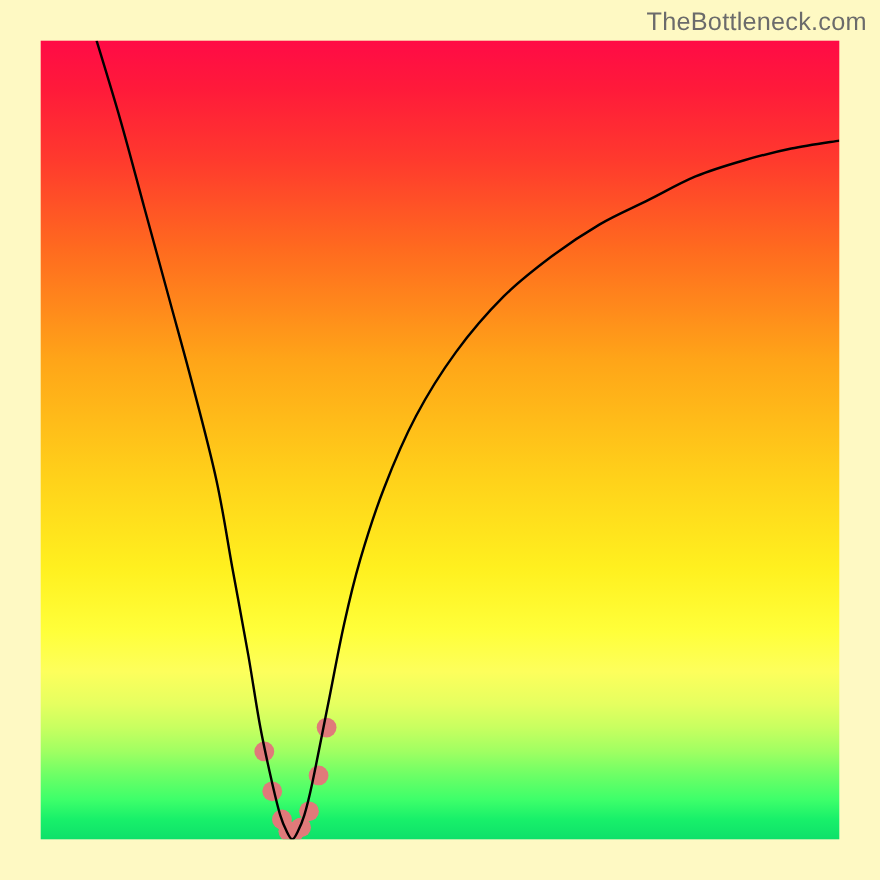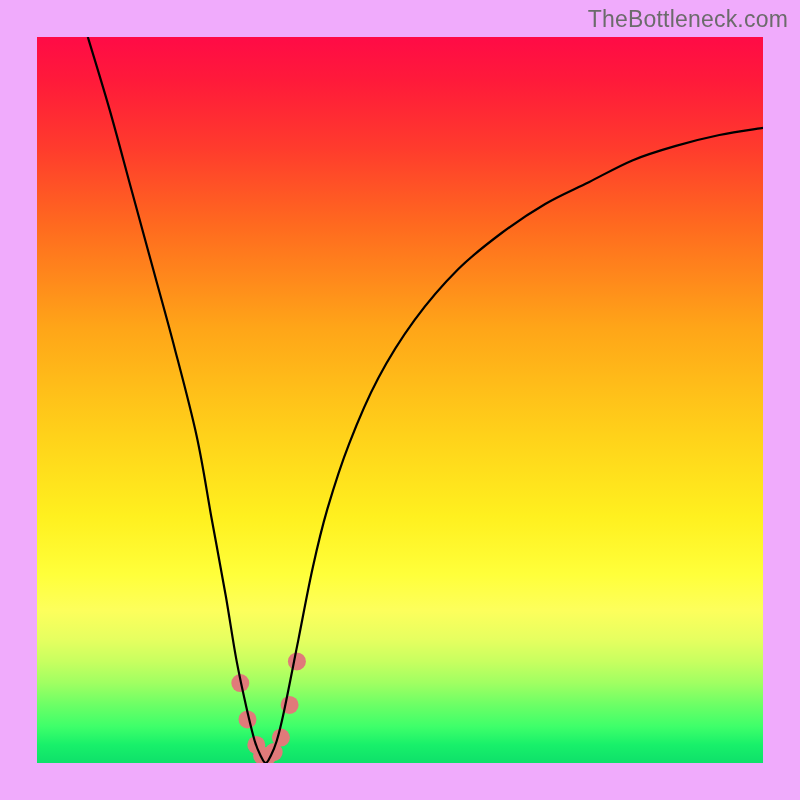--- a/index.html
+++ b/index.html
@@ -10,21 +10,21 @@
     background: #000;
     overflow: hidden;
     font-family: Arial, Helvetica, sans-serif;
   }
   .frame {
     position: absolute;
     left: 0;
     top: 0;
     width: 800px;
     height: 800px;
-    background: #f0abfc;
+    background: #fef9c3;
   }
   .plot {
     position: absolute;
     left: 37px;
     top: 37px;
     width: 726px;
     height: 726px;
     background: linear-gradient(to bottom,
       #ff0b46 0%,
       #ff1a3a 6%,

